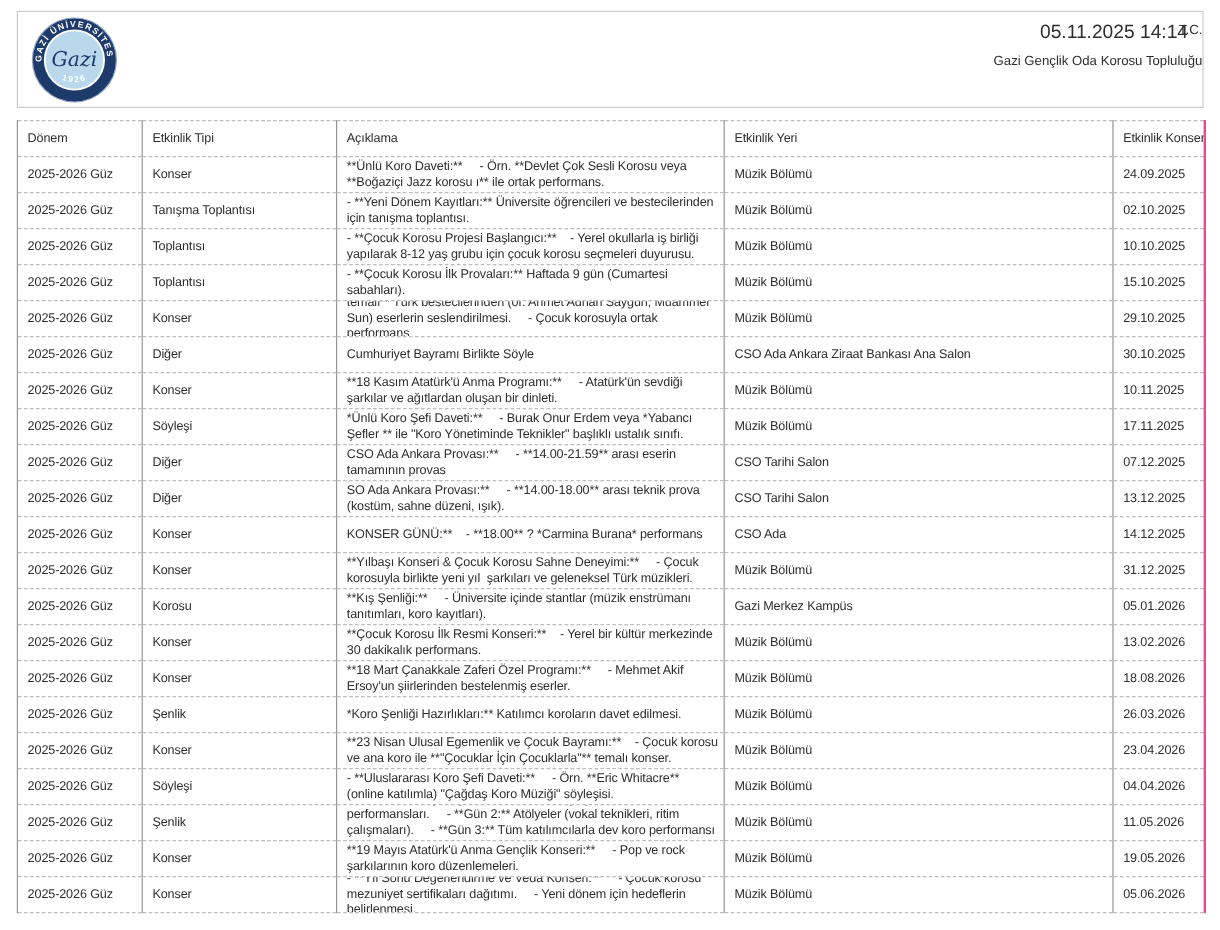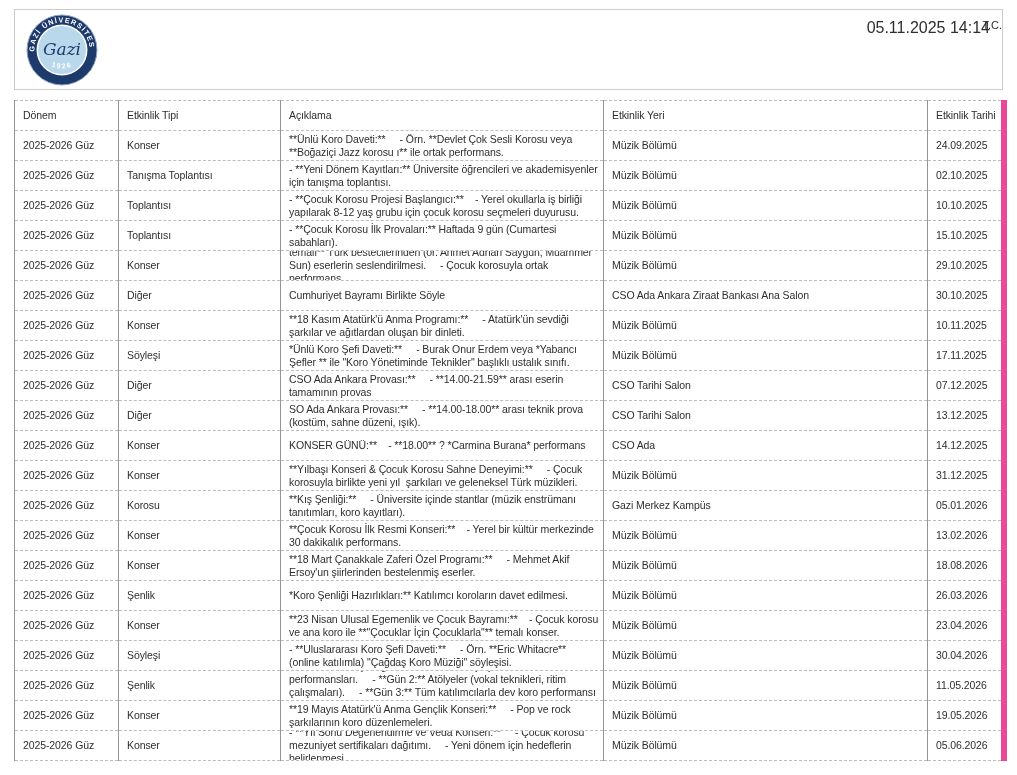--- a/index.html
+++ b/index.html
@@ -23,21 +23,21 @@
   .header-center .society { margin-top:12px; }
   .timestamp {
     position:absolute; right:12px; top:9px;
     font-size:16px; color:#2e2e2e;
   }
 
   
   table.events {
     position:absolute; left:14px; top:100px; width:989px;
     border-collapse:collapse; table-layout:fixed;
-    border-right:6px solid #ec4899; border-bottom:1px dashed #bdbdbd;padding-left:11px;
+    border-right:2px solid #ec4899; border-bottom:1px dashed #bdbdbd;padding-left:11px;
   }
   table.events th, table.events td {
     border-left:1px solid #949494;
     border-top:1px dashed #bdbdbd;
     padding:0; vertical-align:middle;
     font-weight:normal; text-align:left;
     font-size:10.5px; letter-spacing:-0.1px; color:#2e2e2e;
   }
   .cb {
     height:29px; overflow:hidden;
@@ -65,20 +65,21 @@
         <textPath href="#arcTop" startOffset="50%" text-anchor="middle" id="ring-text">GAZİ ÜNİVERSİTESİ</textPath>
       </text>
       <text font-size="7" font-weight="bold" fill="#ffffff" letter-spacing="1.5" font-family="Liberation Sans, sans-serif">
         <textPath href="#arcBottom" startOffset="50%" text-anchor="middle" id="ring-year">1926</textPath>
       </text>
       <text x="36" y="41" font-size="17" font-style="italic" font-family="DejaVu Serif, serif" fill="#1d3a6b" text-anchor="middle" id="script-text">Gazi</text>
     </svg>
   </div>
   <div class="header-center">
     <div>T.C.</div>
+    <div class="society">Gazi Gençlik Oda Korosu Topluluğu</div>
   </div>
   <div class="timestamp">05.11.2025 14:14</div>
 </div>
 
 <table class="events">
   <colgroup>
     <col style="width:104px">
       <col style="width:162px">
       <col style="width:323px">
       <col style="width:324px">
@@ -101,21 +102,21 @@
             <span class="t">Açıklama</span>
           </div>
         </th>
       <th>
           <div class="cb">
             <span class="t">Etkinlik Yeri</span>
           </div>
         </th>
       <th>
           <div class="cb">
-            <span class="t">Etkinlik Tarihi</span>
+            <span class="t">Etkinlik Konser</span>
           </div>
         </th>
     </tr>
   </thead>
   <tbody id="rows-body">
   <tr>
     <td>
           <div class="cb">
             <span class="t">2025-2026 Güz</span>
           </div>
@@ -149,21 +150,21 @@
             <span class="t">2025-2026 Güz</span>
           </div>
         </td>
     <td>
           <div class="cb">
             <span class="t">Tanışma Toplantısı</span>
           </div>
         </td>
     <td>
           <div class="cb">
-            <span class="t">- **Yeni Dönem Kayıtları:** Üniversite öğrencileri ve akademisyenler
+            <span class="t">- **Yeni Dönem Kayıtları:** Üniversite öğrencileri ve bestecilerinden
 için tanışma toplantısı.</span>
           </div>
         </td>
     <td>
           <div class="cb">
             <span class="t">Müzik Bölümü</span>
           </div>
         </td>
     <td>
           <div class="cb">
@@ -623,21 +624,21 @@
 (online katılımla) "Çağdaş Koro Müziği" söyleşisi.</span>
           </div>
         </td>
     <td>
           <div class="cb">
             <span class="t">Müzik Bölümü</span>
           </div>
         </td>
     <td>
           <div class="cb">
-            <span class="t">30.04.2026</span>
+            <span class="t">04.04.2026</span>
           </div>
         </td>
   </tr>
 
   <tr>
     <td>
           <div class="cb">
             <span class="t">2025-2026 Güz</span>
           </div>
         </td>

